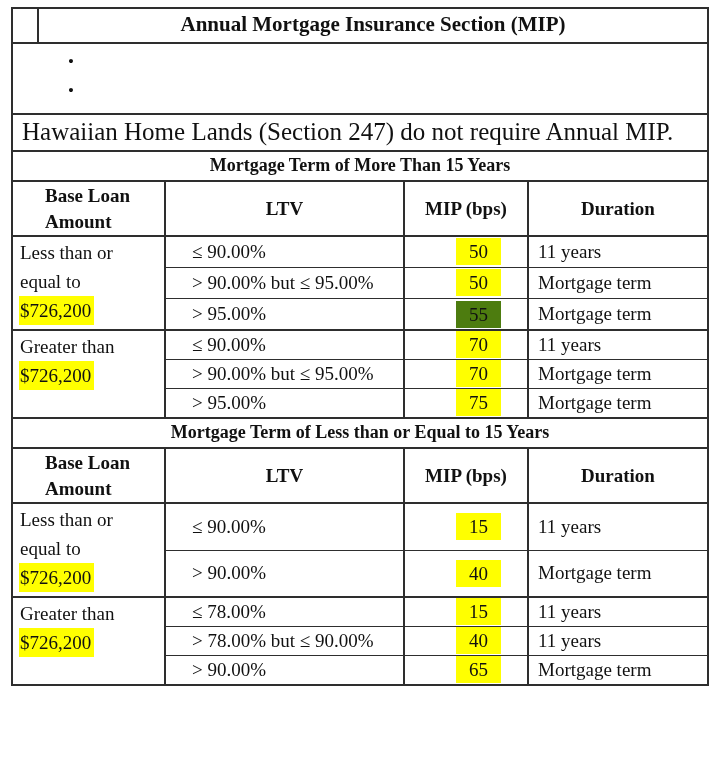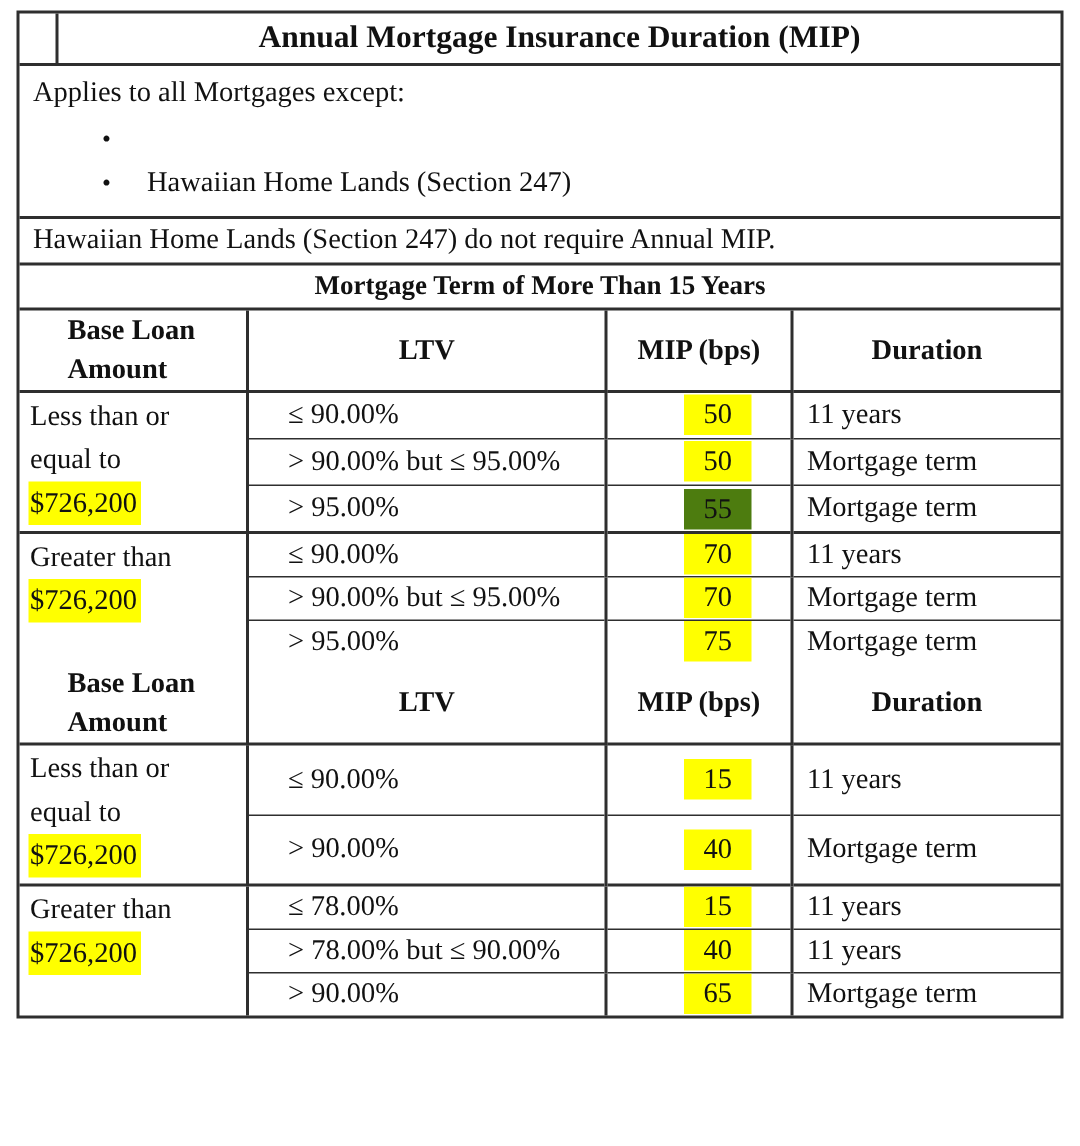--- a/index.html
+++ b/index.html
@@ -36,21 +36,21 @@
     line-height:24px;
   }
   .intro-lead{margin-bottom:7px;}
   .bullet{display:flex;padding-left:40px;margin-bottom:5px;}
   .bullet:last-child{margin-bottom:2px;}
   .dot{width:36px;flex:0 0 36px;text-align:left;padding-left:6px;font-size:17px;}
   .btext{flex:1;}
   
   .note-row{
     border-bottom:2px solid var(--b);
-    font-size:19px;
+    font-size:25px;
     padding:3px 8px 4px 9px;
   }
   
   .section-heading{
     border-bottom:2px solid var(--b);
     text-align:center;
     font-weight:bold;
     font-size:18px;
     padding:3px 0 4px 0;
   }
@@ -93,32 +93,30 @@
   .hl{background:#ffff00;margin-left:25px;}
   span.mip-val{display:inline-block;padding:1px 13px;line-height:25px;}
   span.base-hl{display:inline-block;padding:0 3px 0 1px;margin-left:-1px;}
 </style>
 </head>
 <body>
 
 <div class="doc">
 
   <div class="title-row">
-    <div class="title-box">Annual Mortgage Insurance Duration (MIP)</div>
+    <div class="title-box">Annual Mortgage Insurance Section (MIP)</div>
   </div>
 
   <div class="intro-box">
-    <div class="intro-lead">Applies to all Mortgages except:</div>
     <div id="bullet-list">
         <div class="bullet">
           <span class="dot">•</span>
         </div>
         <div class="bullet">
           <span class="dot">•</span>
-          <span class="btext">Hawaiian Home Lands (Section 247)</span>
         </div>
       </div>
   </div>
 
   <div class="note-row">Hawaiian Home Lands (Section 247) do not require Annual MIP.</div>
 
   <div id="sections">
       <div class="section">
         <div class="section-heading">Mortgage Term of More Than 15 Years</div>
         <table class="mip-table">
@@ -164,20 +162,21 @@
             </tr>
             <tr class="inner">
               <td class="ltv-cell">&gt; 95.00%</td>
               <td class="mip-cell"><span class="mip-val hl" style="background: rgb(255, 255, 0);">75</span></td>
               <td class="dur-cell">Mortgage term</td>
             </tr>
           </tbody>
         </table>
       </div>
       <div class="section">
+        <div class="section-heading">Mortgage Term of Less than or Equal to 15 Years</div>
         <table class="mip-table">
           <colgroup>
             <col class="c-base">
             <col class="c-ltv">
             <col class="c-mip">
             <col class="c-dur">
           </colgroup>
           <tbody>
             <tr class="head-row">
               <th class="base-h">Base Loan Amount</th>

